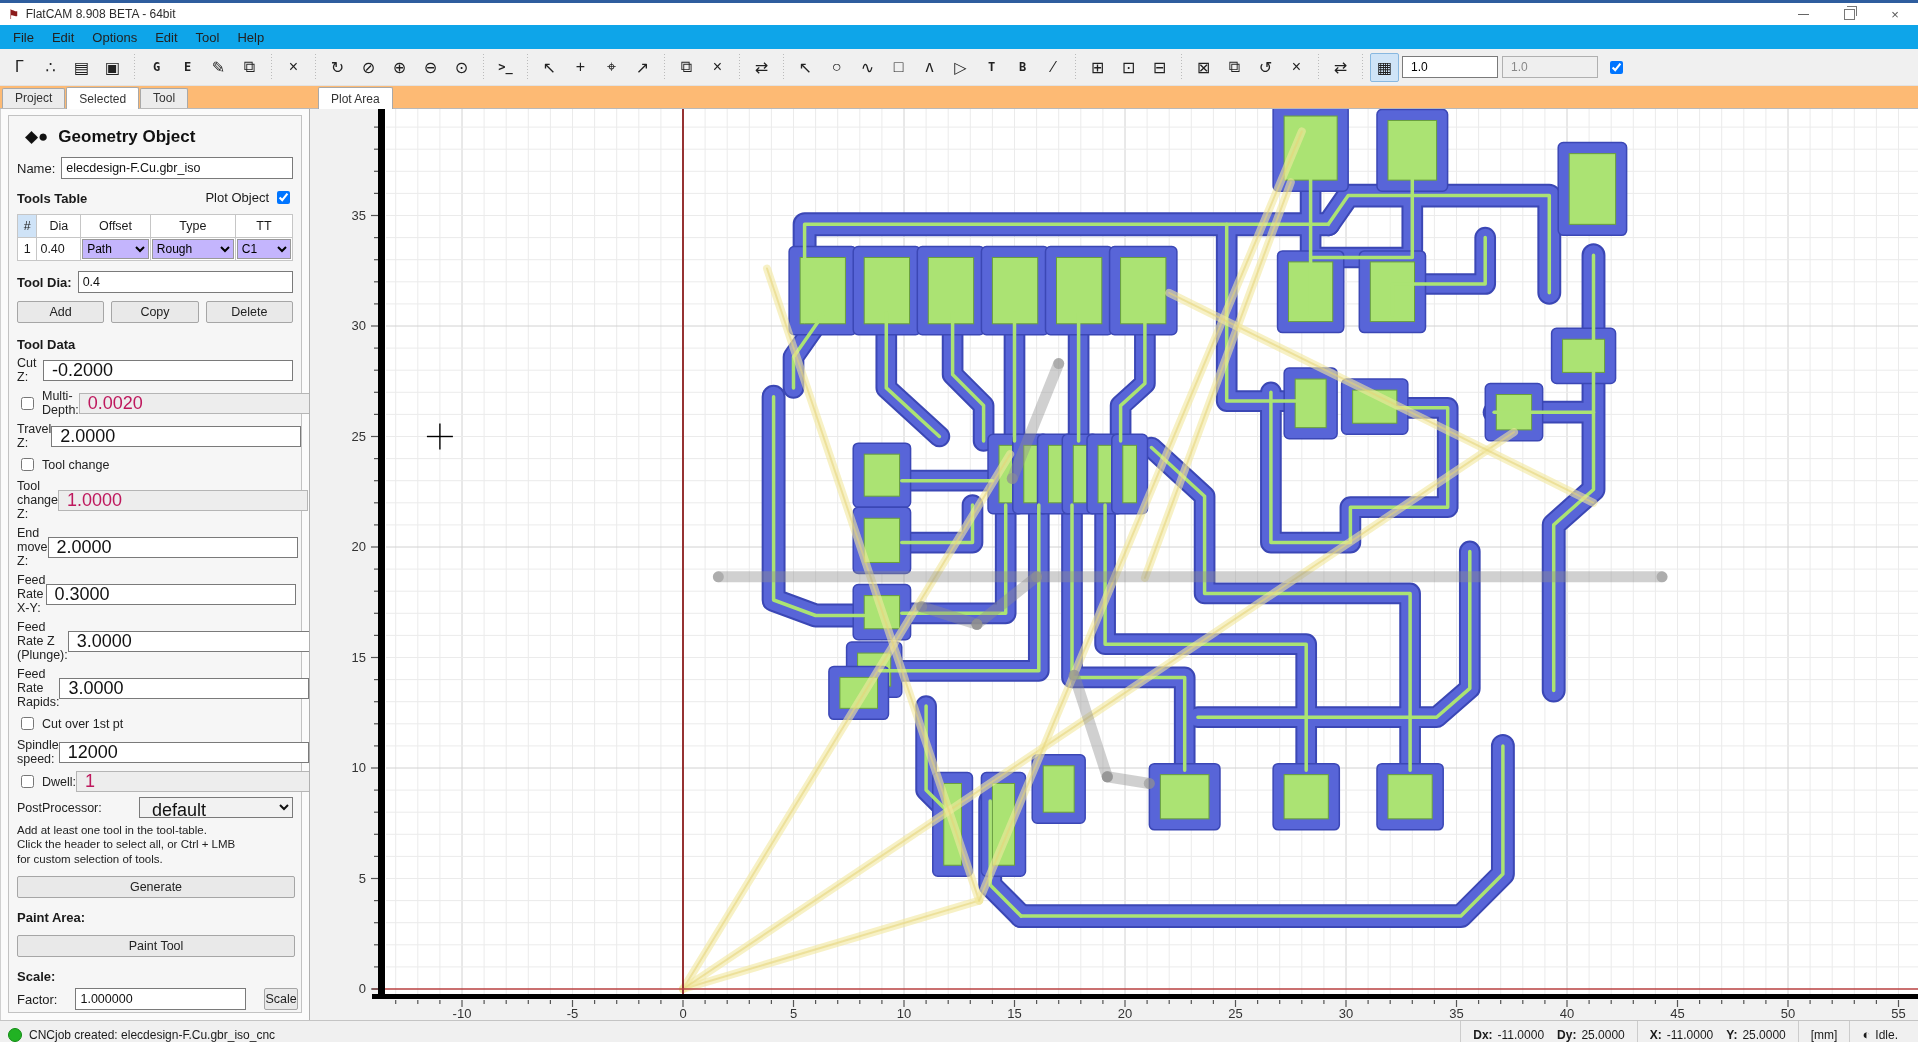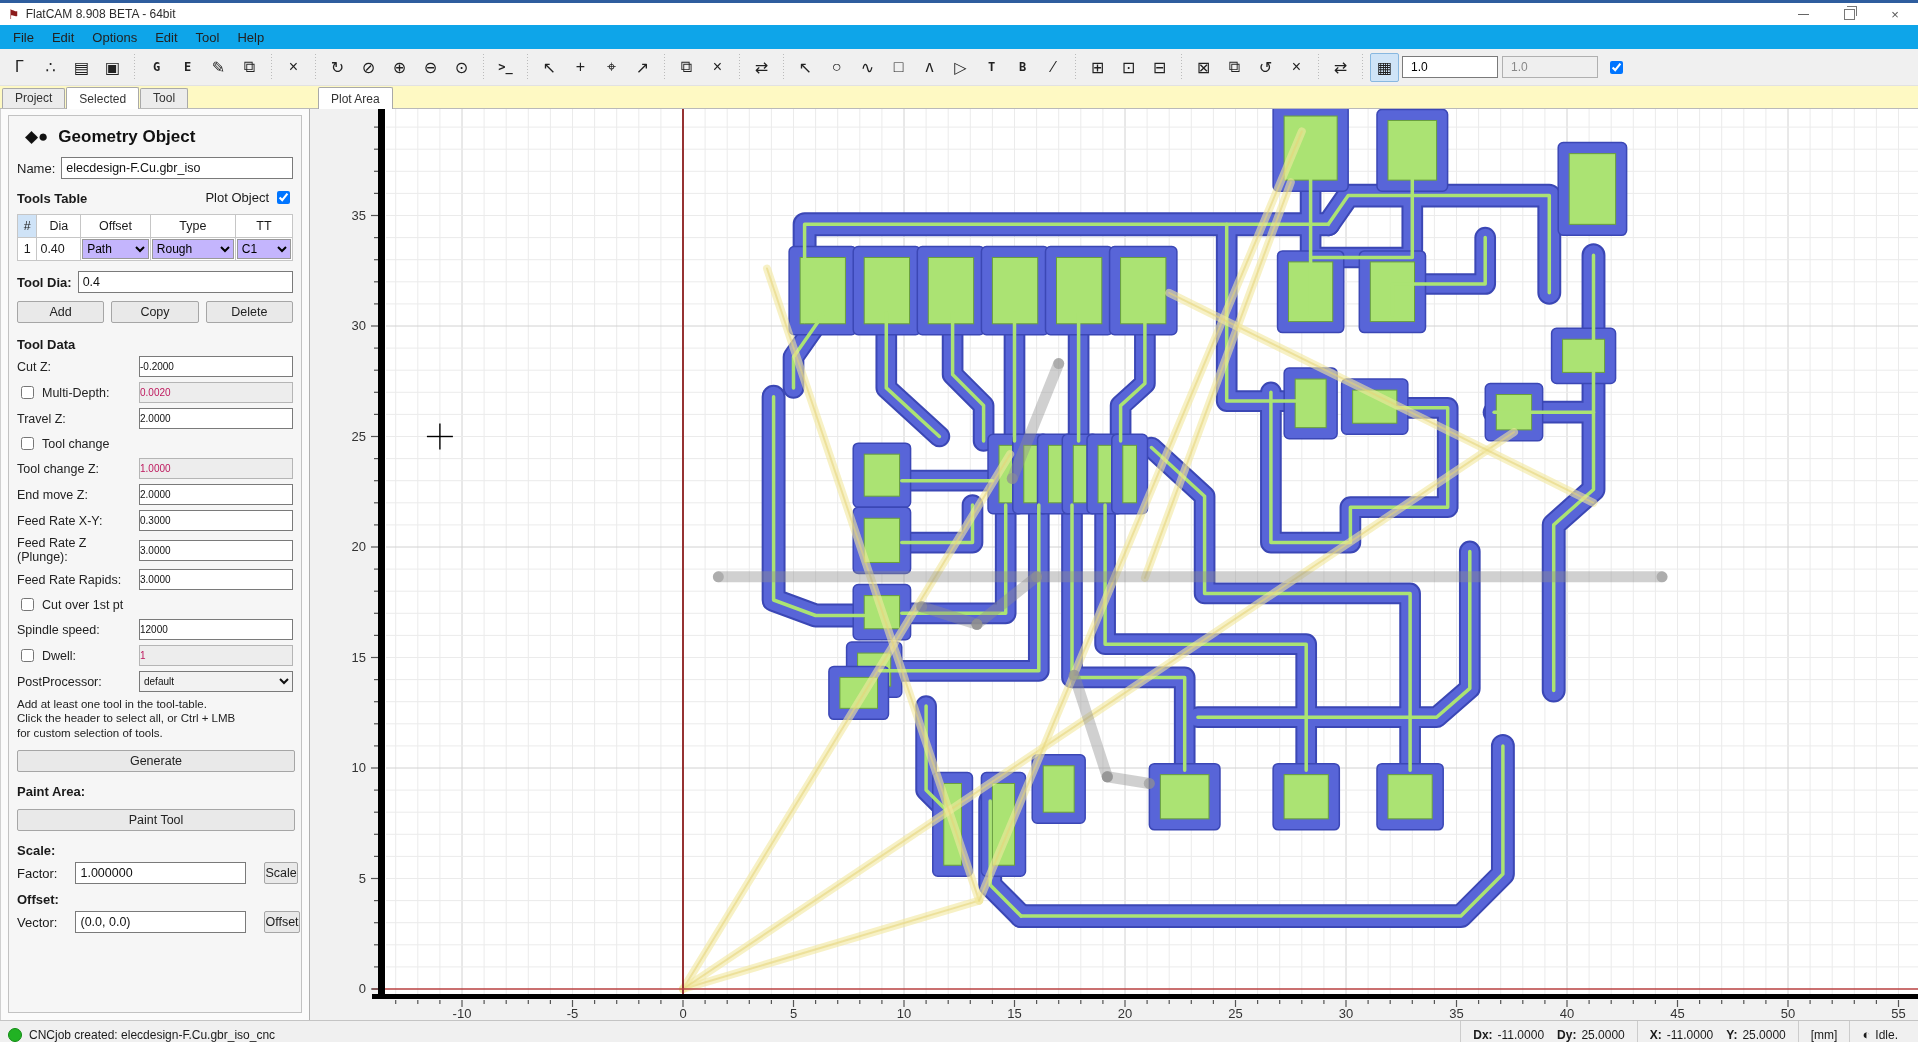--- a/index.html
+++ b/index.html
@@ -28,21 +28,21 @@
         font-size:16px;color:#222;margin:0 1px;border:1px solid transparent;border-radius:2px;}
   .tbtn.small-glyph{font-size:12px;font-weight:bold;font-family:"DejaVu Sans Mono",monospace;}
   .tbtn.toggled{background:#cfe4f7;border-color:#88b8e0;}
   .tsep{width:7px;height:26px;margin:0 3px;background:
         repeating-linear-gradient(to bottom,#bbb 0 1px,transparent 1px 3px);
         background-size:1px 100%;background-repeat:no-repeat;background-position:center;}
   .grid-input{width:78px;height:20px;border:1px solid #7a7a7a;background:#fff;font-size:12px;padding:0 8px;margin:0 2px;font-family:inherit;}
   .grid-input.dis{background:#efefef;color:#888;border-color:#b0b0b0;}
   .toolbar input[type=checkbox]{margin-left:10px;}
   
-  .tabrow{height:22px;background:#fef9c3;display:flex;align-items:flex-end;border-bottom:1px solid #b9b9b9;}
+  .tabrow{height:22px;background:#fdba74;display:flex;align-items:flex-end;border-bottom:1px solid #b9b9b9;}
   .tabs-left{width:310px;display:flex;align-items:flex-end;padding-left:2px;box-sizing:border-box;}
   .tab{padding:2px 12px 3px 12px;font-size:12px;border:1px solid #a9a9a9;border-bottom:none;
        background:#ececec;color:#333;margin-right:1px;border-radius:2px 2px 0 0;}
   .tab.active{background:#ffffff;padding-top:4px;position:relative;top:1px;}
   .plot-tab-holder{display:flex;align-items:flex-end;padding-left:8px;}
   
   .main{display:flex;height:911px;}
   .left-panel{width:310px;box-sizing:border-box;background:#f7f7f7;border-right:1px solid #b0b0b0;
               border-left:1px solid #d0d0d0;padding:6px 7px 0 7px;overflow:hidden;background:#fbfbfb;}
   .panel-inner{border:1px solid #c2c2c2;background:#f6f6f6;height:898px;box-sizing:border-box;padding:6px 8px;}
@@ -59,21 +59,21 @@
   table.tools th,table.tools td{border:1px solid #c6c6c6;font-weight:normal;font-size:12.5px;padding:1px 3px;text-align:center;height:20px;}
   table.tools th.numcol{background:#cfe3f7;}
   table.tools td.left{text-align:left;}
   table.tools select{width:100%;font-size:12px;height:20px;border:1px solid #999;background:#c4b5fd;font-family:inherit;}
   .btn{display:inline-flex;align-items:center;justify-content:center;background:#e9e9e9;
        border:1px solid #a6a6a6;border-radius:2px;font-size:12.5px;height:20px;color:#222;}
   .btn-row{display:flex;gap:7px;margin:8px 0 14px 0;}
   .btn-row .btn{flex:1;}
   .frow{display:flex;align-items:center;margin-bottom:5px;}
   .flabel{width:122px;font-size:12.5px;color:#222;display:flex;align-items:center;gap:5px;}
-  .finput{flex:1;height:17px;border:1px solid #7a7a7a;background:#fff;font-size:10px;padding:1px 0;font-family:inherit;color:#111;}
+  .finput{flex:1;height:17px;border:1px solid #7a7a7a;background:#fff;font-size:18px;padding:1px 8px;font-family:inherit;color:#111;}
   .finput:disabled{background:#ededed;color:#be185d;border-color:#b5b5b5;}
   select.finput{height:21px;background:#f2f2f2;}
   .hint{font-size:11.5px;color:#222;line-height:1.25;margin:4px 0;}
   .wide-btn{width:100%;margin:6px 0;}
   .mini-row{display:flex;align-items:center;gap:18px;margin-bottom:8px;}
   .mini-row .text-input{flex:1;}
   .mini-btn{width:46px;}
   
   .plot-wrap{flex:1;position:relative;background:#f1f1f1;}
   svg text{font-family:"Liberation Sans","DejaVu Sans",sans-serif;}

